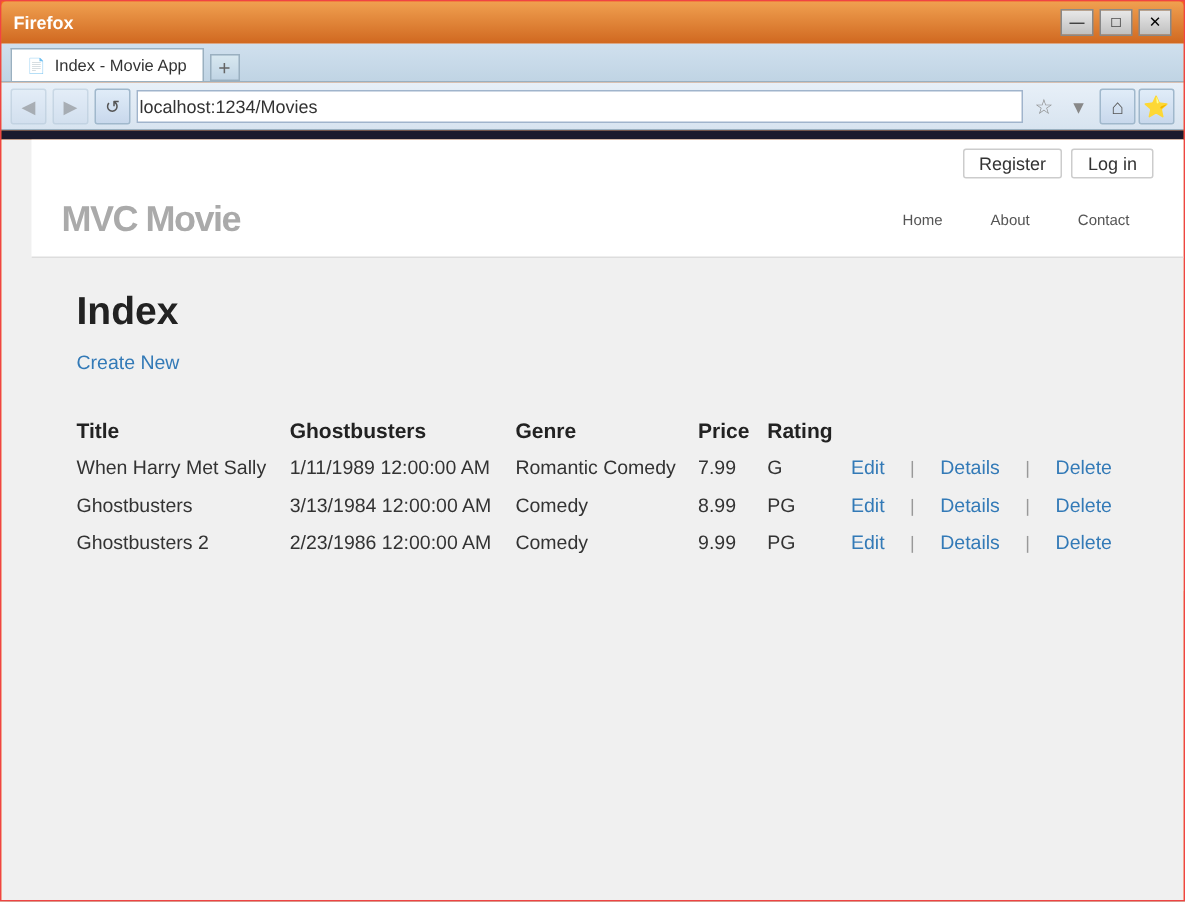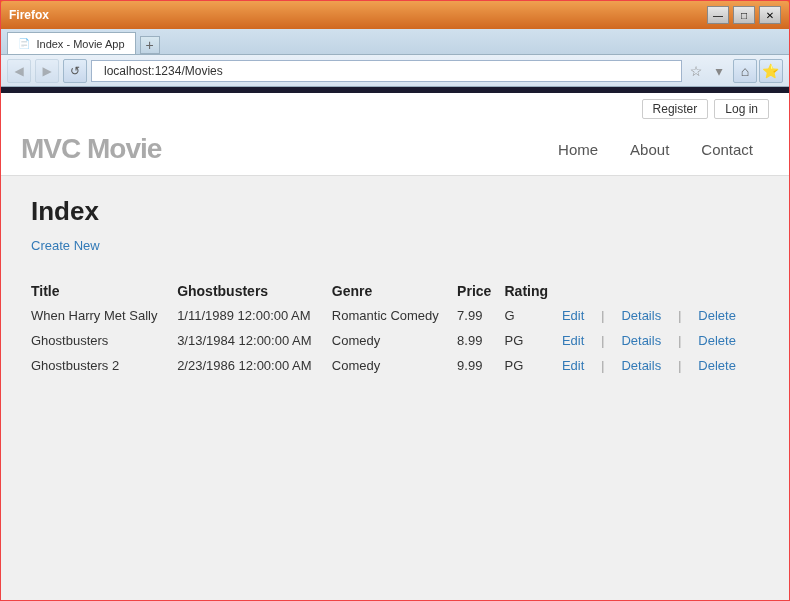--- a/index.html
+++ b/index.html
@@ -104,21 +104,21 @@
       justify-content: center;
       font-size: 12px;
       cursor: pointer;
       color: #555;
     }
     .nav-btn.disabled { opacity: 0.4; cursor: default; }
     .address-bar {
       flex: 1;
       height: 22px;
       border: 1px solid #a0b4cc;
-      padding: 0 12px;
+      padding: 0 1px;
       font-size: 12px;
       background: white;
       color: #333;
     }
     .nav-icons {
       display: flex;
       align-items: center;
       gap: 3px;
     }
     .nav-icon-btn {
@@ -187,20 +187,21 @@
     .black-bar {
       height: 6px;
       background: #1a1a2e;
     }
 
     
     .page-wrapper {
       flex: 1;
       background: #f0f0f0;
       overflow-y: auto;
+      padding-left: 20px;
     }
 
     .site-header {
       background: white;
       border-bottom: 1px solid #ddd;
       padding: 0 20px;
     }
     .header-top {
       display: flex;
       justify-content: flex-end;
@@ -219,29 +220,29 @@
     }
     .header-nav {
       display: flex;
       justify-content: flex-end;
       align-items: center;
       padding: 8px 0 10px;
       gap: 0;
     }
     .header-brand {
       margin-right: auto;
-      font-size: 28px;
+      font-size: 24px;
       color: #aaa;
       font-weight: bold;
       letter-spacing: -1px;
     }
     .nav-link {
       color: #555;
       text-decoration: none;
-      font-size: 15px;
+      font-size: 10px;
       padding: 0 16px;
       cursor: pointer;
     }
 
     .main-content {
       padding: 20px 30px;
       background: #f0f0f0;
     }
 
     .page-title {

